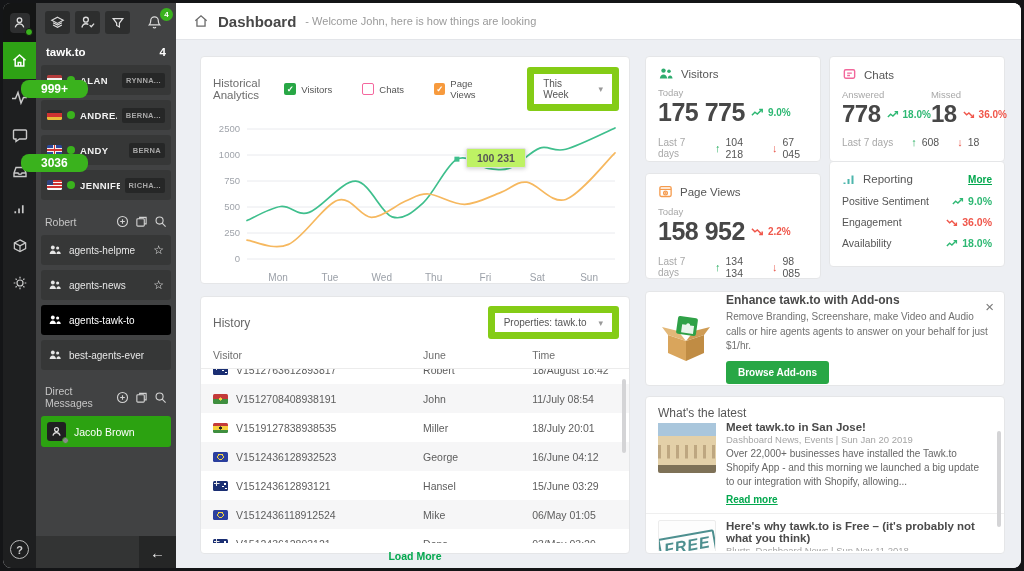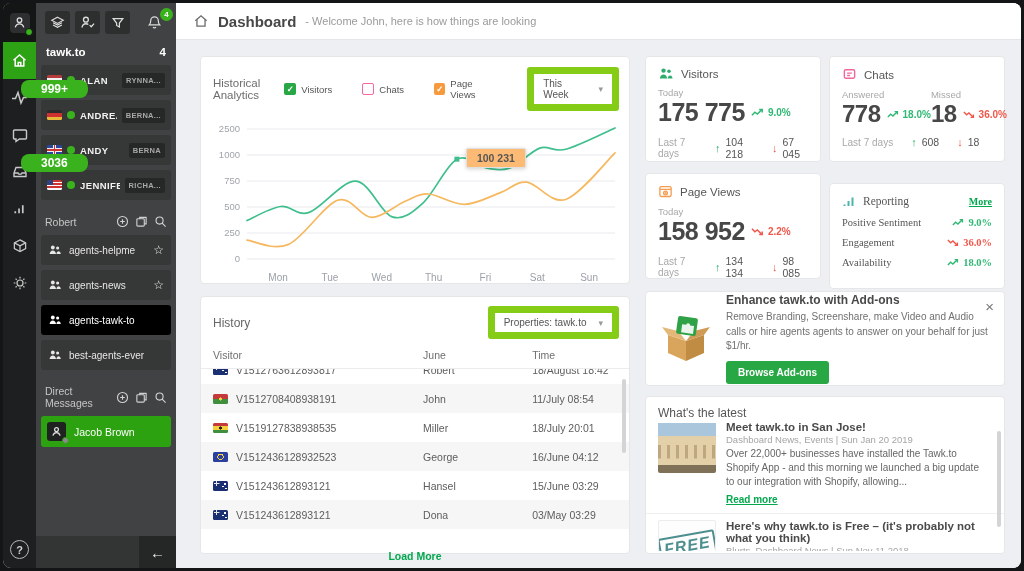--- a/index.html
+++ b/index.html
@@ -58,41 +58,41 @@
   .cbx { width:12px; height:12px; border-radius:2px; display:flex; align-items:center; justify-content:center; }
   .cbx.checked::after { content:"✓"; color:#fff; font-size:8.5px; font-weight:bold; }
   .cbx.unchecked { background:#fff; border:1.5px solid #f5679e; }
   .dd { border:7px solid #84cc16; border-radius:3px; padding:4px 9px; font-size:10px; color:#555; display:flex; align-items:center; background:#fff; }
   .dd::after { content:"▾"; color:#999; font-size:9px; margin-left:12px; }
   .chart-wrap { position:relative; margin:2px 8px 0 12px; }
   svg.chart { display:block; }
   .grid { stroke:#e9eaee; stroke-width:1; }
   .ytick { fill:#a0a4ab; font-size:9.5px; text-anchor:end; }
   .xtick { fill:#9ba0a8; font-size:10px; text-anchor:middle; }
-  .chart-tip { position:absolute; background:#fdba74; border:1px solid #e0e0e0; box-shadow:0 1px 4px rgba(0,0,0,.18); border-radius:2px; padding:3px 10px; font-size:10.5px; font-weight:bold; color:#565656; white-space:nowrap;text-align:right; }
+  .chart-tip { position:absolute; background:#bef264; border:1px solid #e0e0e0; box-shadow:0 1px 4px rgba(0,0,0,.18); border-radius:2px; padding:3px 10px; font-size:10.5px; font-weight:bold; color:#565656; white-space:nowrap;text-align:right; }
 
   
   .card-history { left:24px; top:256px; width:430px; height:258px; }
   .hi-head { display:flex; justify-content:space-between; align-items:center; padding:9px 10px 7px 12px; }
   .hi-title { font-size:12px; color:#666; }
   .thead { display:flex; padding:3px 12px 7px; font-size:10.5px; color:#6f6f6f; border-bottom:1px solid #ececec; }
   .c-visitor { flex:0 0 52%; } .c-agent { flex:0 0 27%; } .c-time { flex:1; }
   .rows { overflow:hidden; height:174px; }
   .trow { display:flex; align-items:center; height:29px; padding:0 12px; font-size:10.5px; color:#5d5d5d; }
   .trow:nth-child(even) { background:#f6f6f7; }
   .trow.clip { margin-top:-14px; }
   .cell-v { flex:0 0 52%; display:flex; align-items:center; gap:8px; }
   .load-more { text-align:center; color:#03a84e; font-weight:bold; font-size:10.5px; padding:7px; }
   .hscroll { position:absolute; right:3px; top:82px; width:4px; height:74px; background:#d4d4d6; border-radius:2px; }
 
   
   .card-visitors  { left:469px; top:16px;  width:176px; height:106px; }
   .card-chats     { left:653px; top:16px;  width:176px; height:106px; }
   .card-pageviews { left:469px; top:133px; width:176px; height:106px; }
-  .card-reporting { left:653px; top:143px; width:176px; height:106px;font-family:Liberation Serif, serif; }
+  .card-reporting { left:653px; top:121px; width:176px; height:106px; }
   .stat { padding:10px 12px; }
   .stat-head { display:flex; align-items:center; gap:7px; font-size:11.5px; color:#565656; }
   .lbl { font-size:9.5px; color:#a8a8a8; margin-top:7px; }
   .bigrow { display:flex; align-items:center; gap:6px; margin-top:1px; }
   .big { font-size:25px; font-weight:bold; color:#474747; letter-spacing:-.5px; line-height:1.1; }
   .big.md { font-size:24px; }
   .trend { display:flex; align-items:center; gap:3px; font-size:10px; font-weight:bold; }
   .trend.up { color:#2eb873; } .trend.down { color:#f0564a; }
   .week { display:flex; align-items:center; gap:5px; margin-top:9px; font-size:10px; color:#a8a8a8; }
   .week .val { color:#555; font-size:10.5px; }
@@ -643,20 +643,28 @@
           <div class="trow">
             <span class="cell-v">
                   <span class="flag flag-au"></span>
                   <span>V151243612893121</span>
                 </span>
             <span class="c-agent">Hansel</span>
             <span class="c-time">15/June 03:29</span>
           </div>
           <div class="trow">
             <span class="cell-v">
+                  <span class="flag flag-eu"></span>
+                  <span>V1512436118912524</span>
+                </span>
+            <span class="c-agent">Mike</span>
+            <span class="c-time">06/May 01:05</span>
+          </div>
+          <div class="trow">
+            <span class="cell-v">
                   <span class="flag flag-au"></span>
                   <span>V151243612893121</span>
                 </span>
             <span class="c-agent">Dona</span>
             <span class="c-time">03/May 03:29</span>
           </div>
         </div>
         <div class="load-more">Load More</div>
         <div class="hscroll"></div>
       </div>

